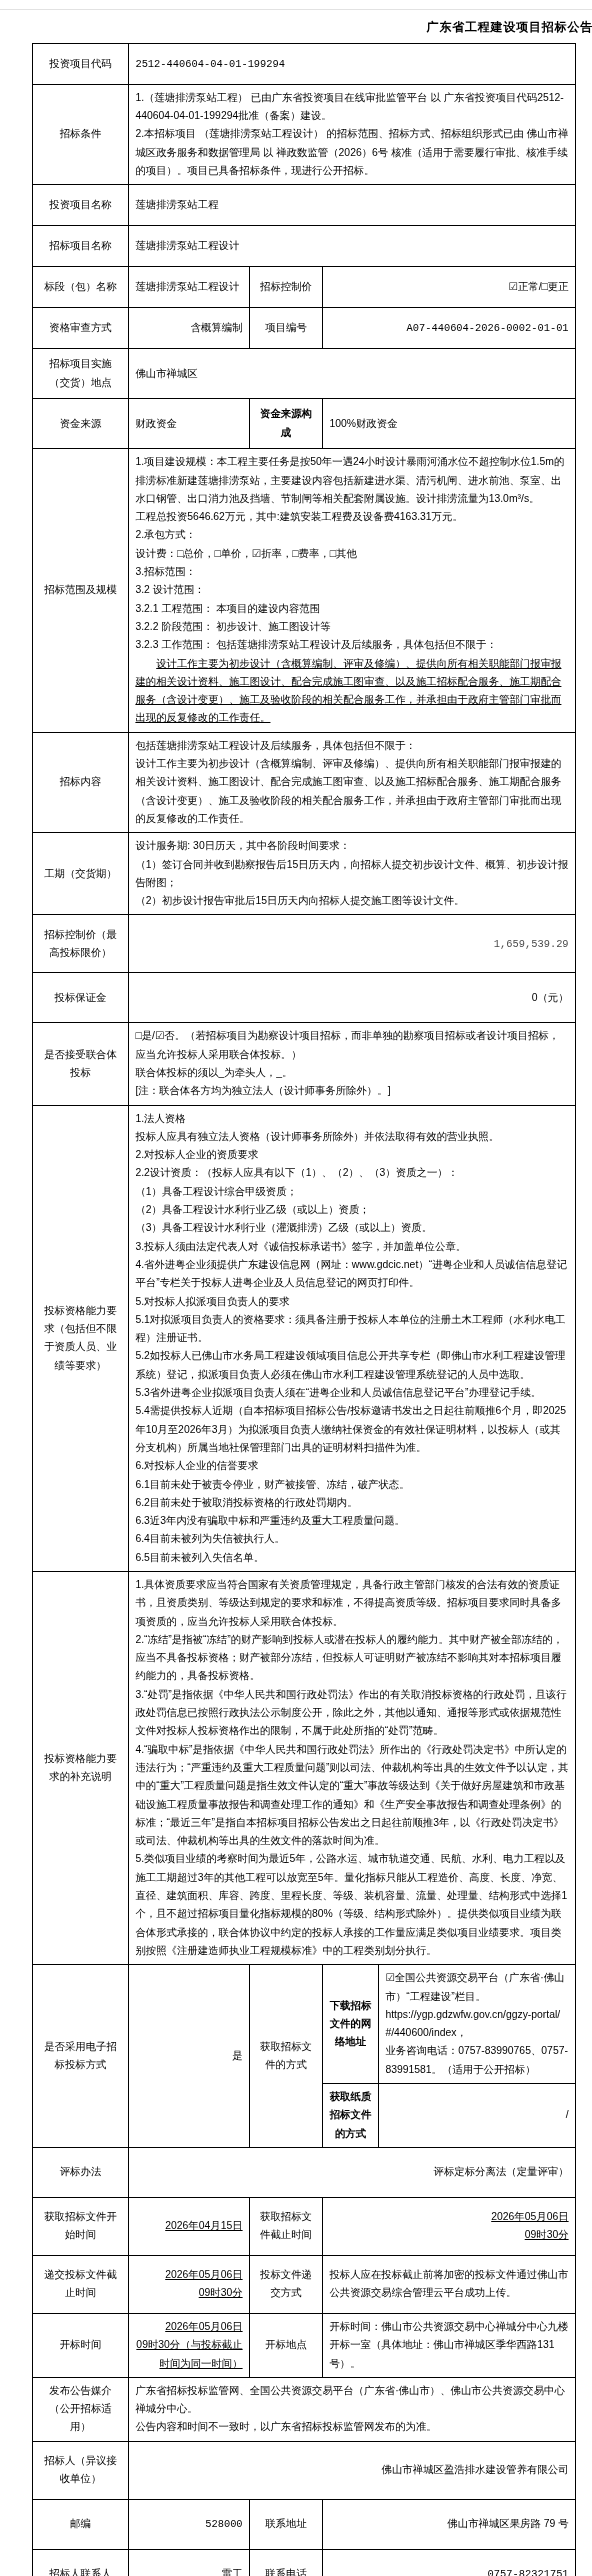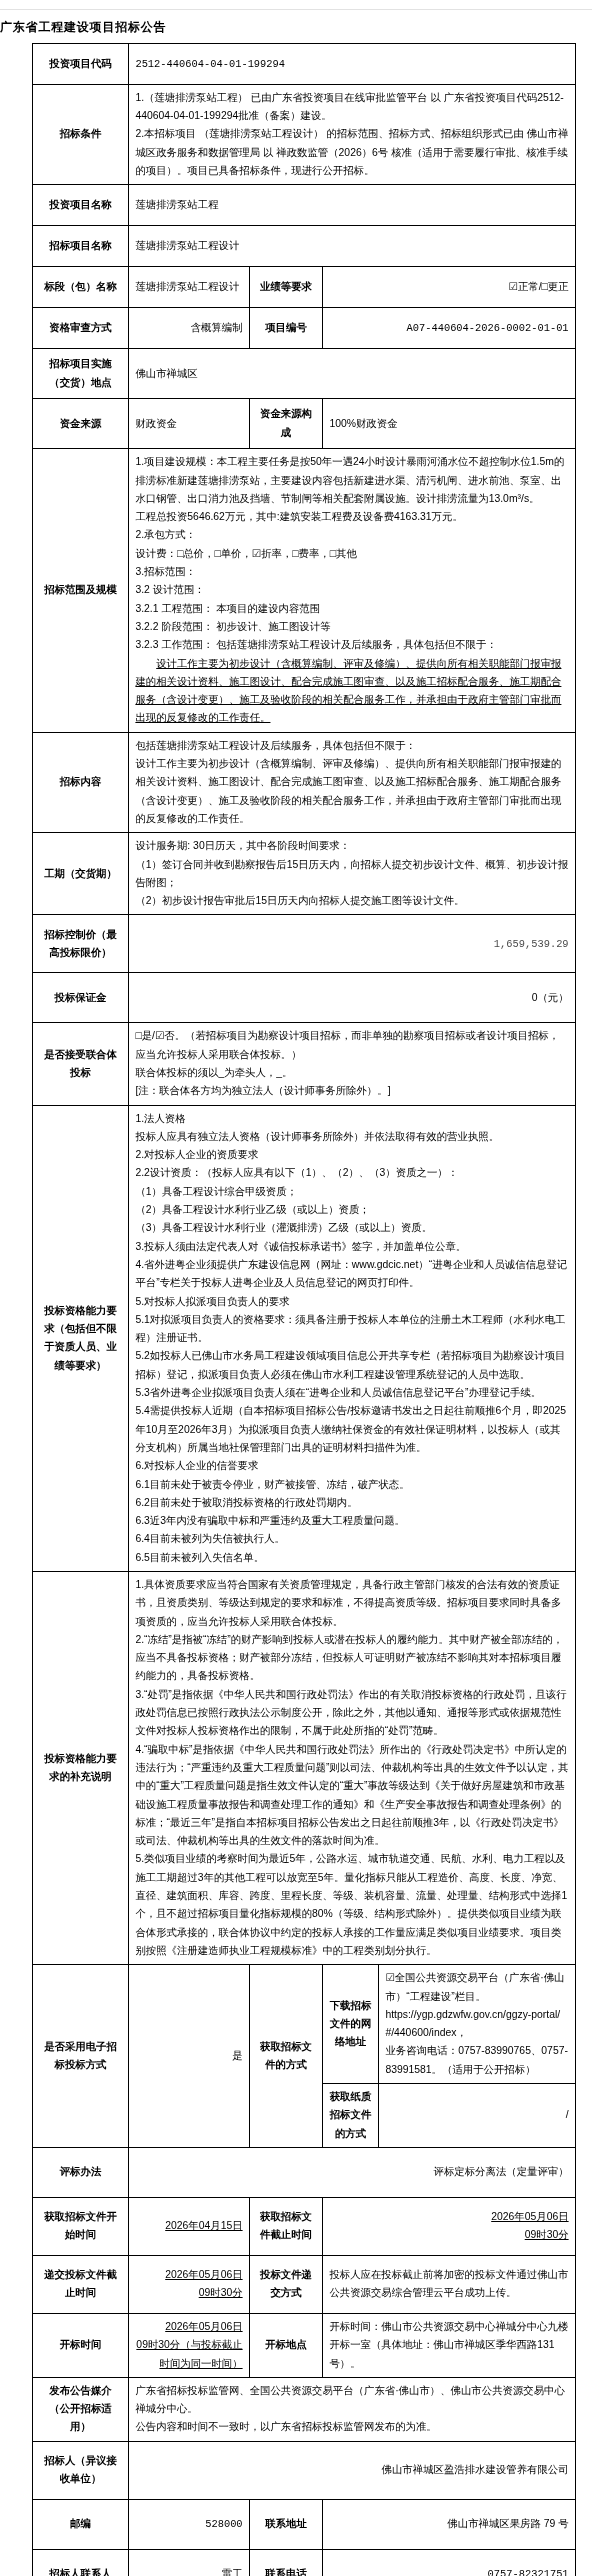--- a/index.html
+++ b/index.html
@@ -1,21 +1,21 @@
 <!DOCTYPE html>
 <html style="font-size:12.8px"><head>
 <meta charset="utf-8">
 <style>
   html,body{margin:0;padding:0;background:#fff;}
   body{width:593px;min-height:2576px;font-family:"Liberation Sans","DejaVu Sans",sans-serif;color:#000;}
   .topline{height:0;border-top:0.8px solid #e2e2e2;margin-top:8.8px;}
-  .title{font-size:12px;font-weight:bold;text-align:left;margin:9.6px 0 6.4px 0;letter-spacing:0.8px;}
+  .title{font-size:12px;font-weight:bold;text-align:right;margin:9.6px 0 6.4px 0;letter-spacing:0.8px;}
   table.doc{border-collapse:collapse;table-layout:fixed;width:542px;margin:0 0 0 32px;}
   table.doc td{border:0.8px solid #000;font-size:10.4px;line-height:18.3px;padding:4px 6.4px;vertical-align:middle;word-break:break-all;}
-  td.lbl{font-weight:bold;text-align:center;padding:4px 3.2px;}
+  td.lbl{font-weight:normal;text-align:center;padding:4px 3.2px;}
   td.sublbl{font-weight:bold;text-align:center;padding:4px 3.2px;}
   td.ctr{text-align:right;}
   td.mono,.mono{font-family:Liberation Mono, monospace;font-size:10px;}
   .ln{display:block;}
   .u{text-decoration:underline;}
   .ind{text-indent:2em;}
   .prewrap{white-space:pre-line;}
   tr.rs td{height:32px;}
   tr.rm td{height:41px;}
   tr.rc td{height:49px;}
@@ -51,21 +51,21 @@
       <td class="lbl">投资项目名称</td>
       <td colspan="4">莲塘排涝泵站工程</td>
     </tr>
     <tr class="rs">
       <td class="lbl">招标项目名称</td>
       <td colspan="4">莲塘排涝泵站工程设计</td>
     </tr>
     <tr class="rs">
       <td class="lbl">标段（包）名称</td>
       <td>莲塘排涝泵站工程设计</td>
-      <td class="lbl">业绩等要求</td>
+      <td class="lbl">招标控制价</td>
       <td colspan="2" class="ctr">☑正常/□更正</td>
     </tr>
     <tr class="rs">
       <td class="lbl">资格审查方式</td>
       <td class="ctr">含概算编制</td>
       <td class="lbl">项目编号</td>
       <td colspan="2" class="ctr mono">A07-440604-2026-0002-01-01</td>
     </tr>
     <tr class="rm">
       <td class="lbl">招标项目实施（交货）地点</td>
@@ -130,21 +130,21 @@
           <div class="ln">投标人应具有独立法人资格（设计师事务所除外）并依法取得有效的营业执照。</div>
           <div class="ln">2.对投标人企业的资质要求</div>
           <div class="ln">2.2设计资质：（投标人应具有以下（1）、（2）、（3）资质之一）：</div>
           <div class="ln">（1）具备工程设计综合甲级资质；</div>
           <div class="ln">（2）具备工程设计水利行业乙级（或以上）资质；</div>
           <div class="ln">（3）具备工程设计水利行业（灌溉排涝）乙级（或以上）资质。</div>
           <div class="ln">3.投标人须由法定代表人对《诚信投标承诺书》签字，并加盖单位公章。</div>
           <div class="ln">4.省外进粤企业须提供广东建设信息网（网址：www.gdcic.net）“进粤企业和人员诚信信息登记平台”专栏关于投标人进粤企业及人员信息登记的网页打印件。</div>
           <div class="ln">5.对投标人拟派项目负责人的要求</div>
           <div class="ln">5.1对拟派项目负责人的资格要求：须具备注册于投标人本单位的注册土木工程师（水利水电工程）注册证书。</div>
-          <div class="ln">5.2如投标人已佛山市水务局工程建设领域项目信息公开共享专栏（若招标项目为勘察设计项目招标）登记，拟派项目负责人必须在佛山市水利工程建设管理系统登记的人员中选取。</div>
+          <div class="ln">5.2如投标人已佛山市水务局工程建设领域项目信息公开共享专栏（即佛山市水利工程建设管理系统）登记，拟派项目负责人必须在佛山市水利工程建设管理系统登记的人员中选取。</div>
           <div class="ln">5.3省外进粤企业拟派项目负责人须在“进粤企业和人员诚信信息登记平台”办理登记手续。</div>
           <div class="ln">5.4需提供投标人近期（自本招标项目招标公告/投标邀请书发出之日起往前顺推6个月，即2025年10月至2026年3月）为拟派项目负责人缴纳社保资金的有效社保证明材料，以投标人（或其分支机构）所属当地社保管理部门出具的证明材料扫描件为准。</div>
           <div class="ln">6.对投标人企业的信誉要求</div>
           <div class="ln">6.1目前未处于被责令停业，财产被接管、冻结，破产状态。</div>
           <div class="ln">6.2目前未处于被取消投标资格的行政处罚期内。</div>
           <div class="ln">6.3近3年内没有骗取中标和严重违约及重大工程质量问题。</div>
           <div class="ln">6.4目前未被列为失信被执行人。</div>
           <div class="ln">6.5目前未被列入失信名单。</div>
         </td>
     </tr>

